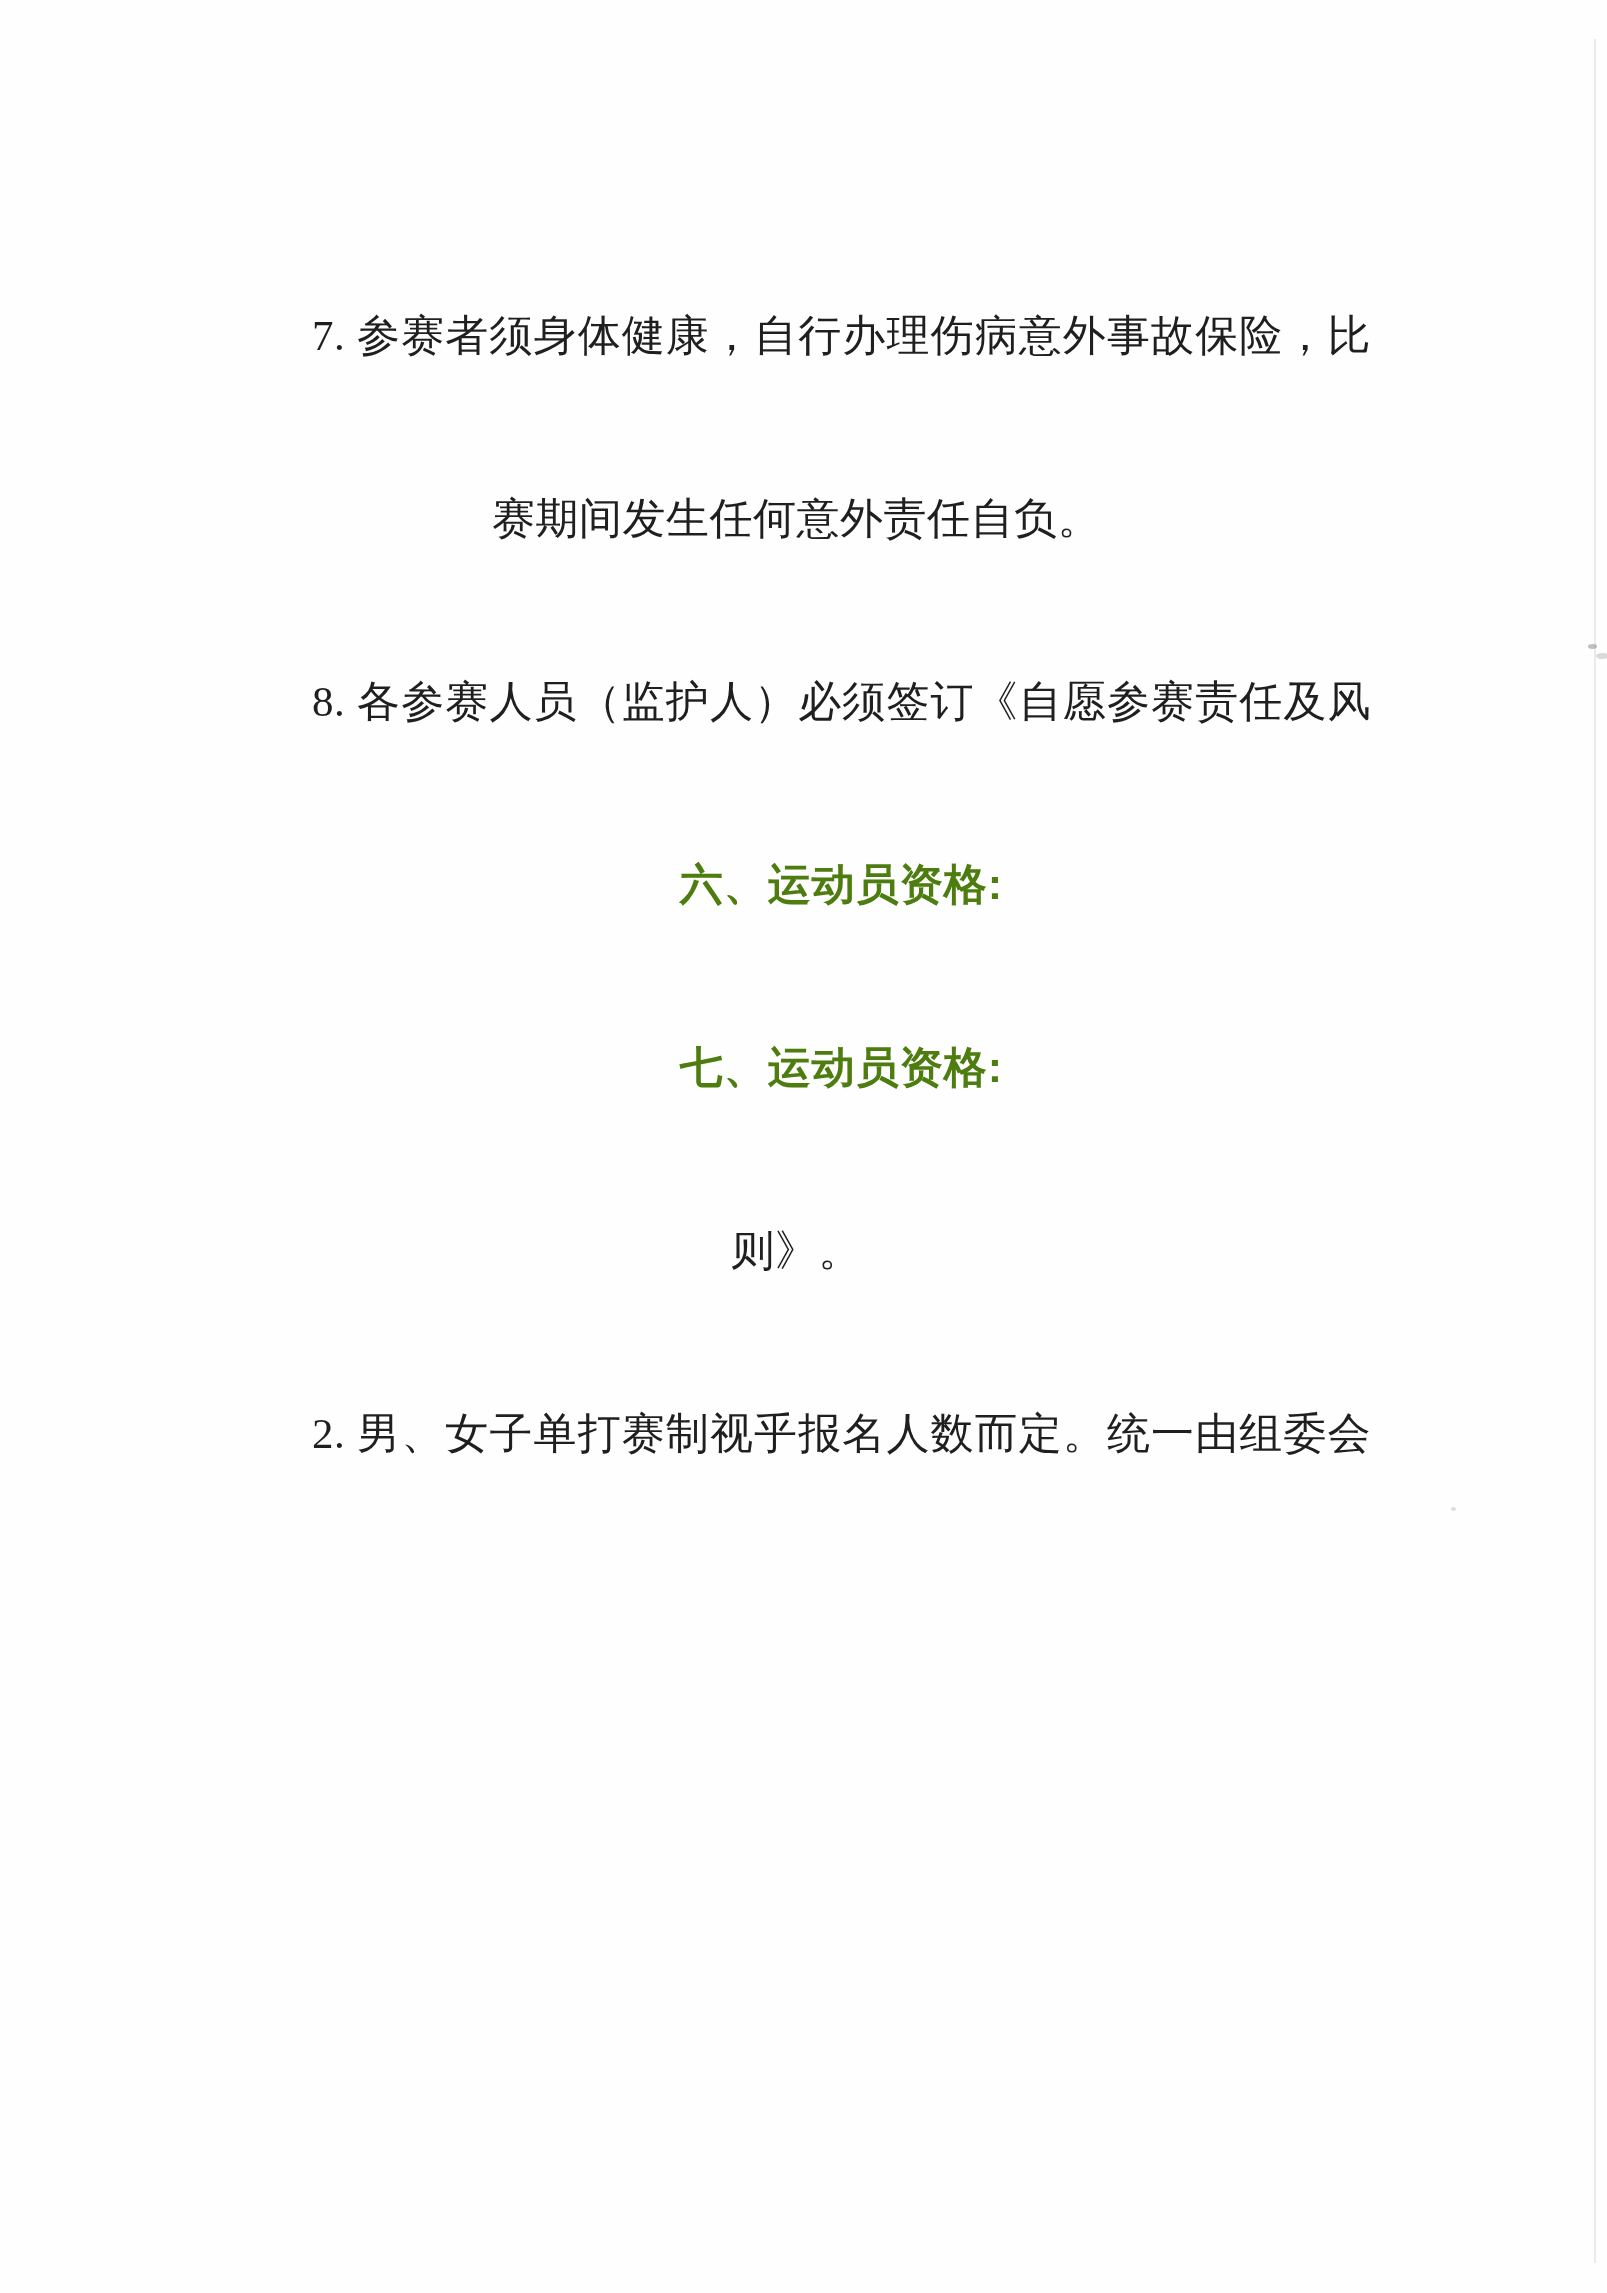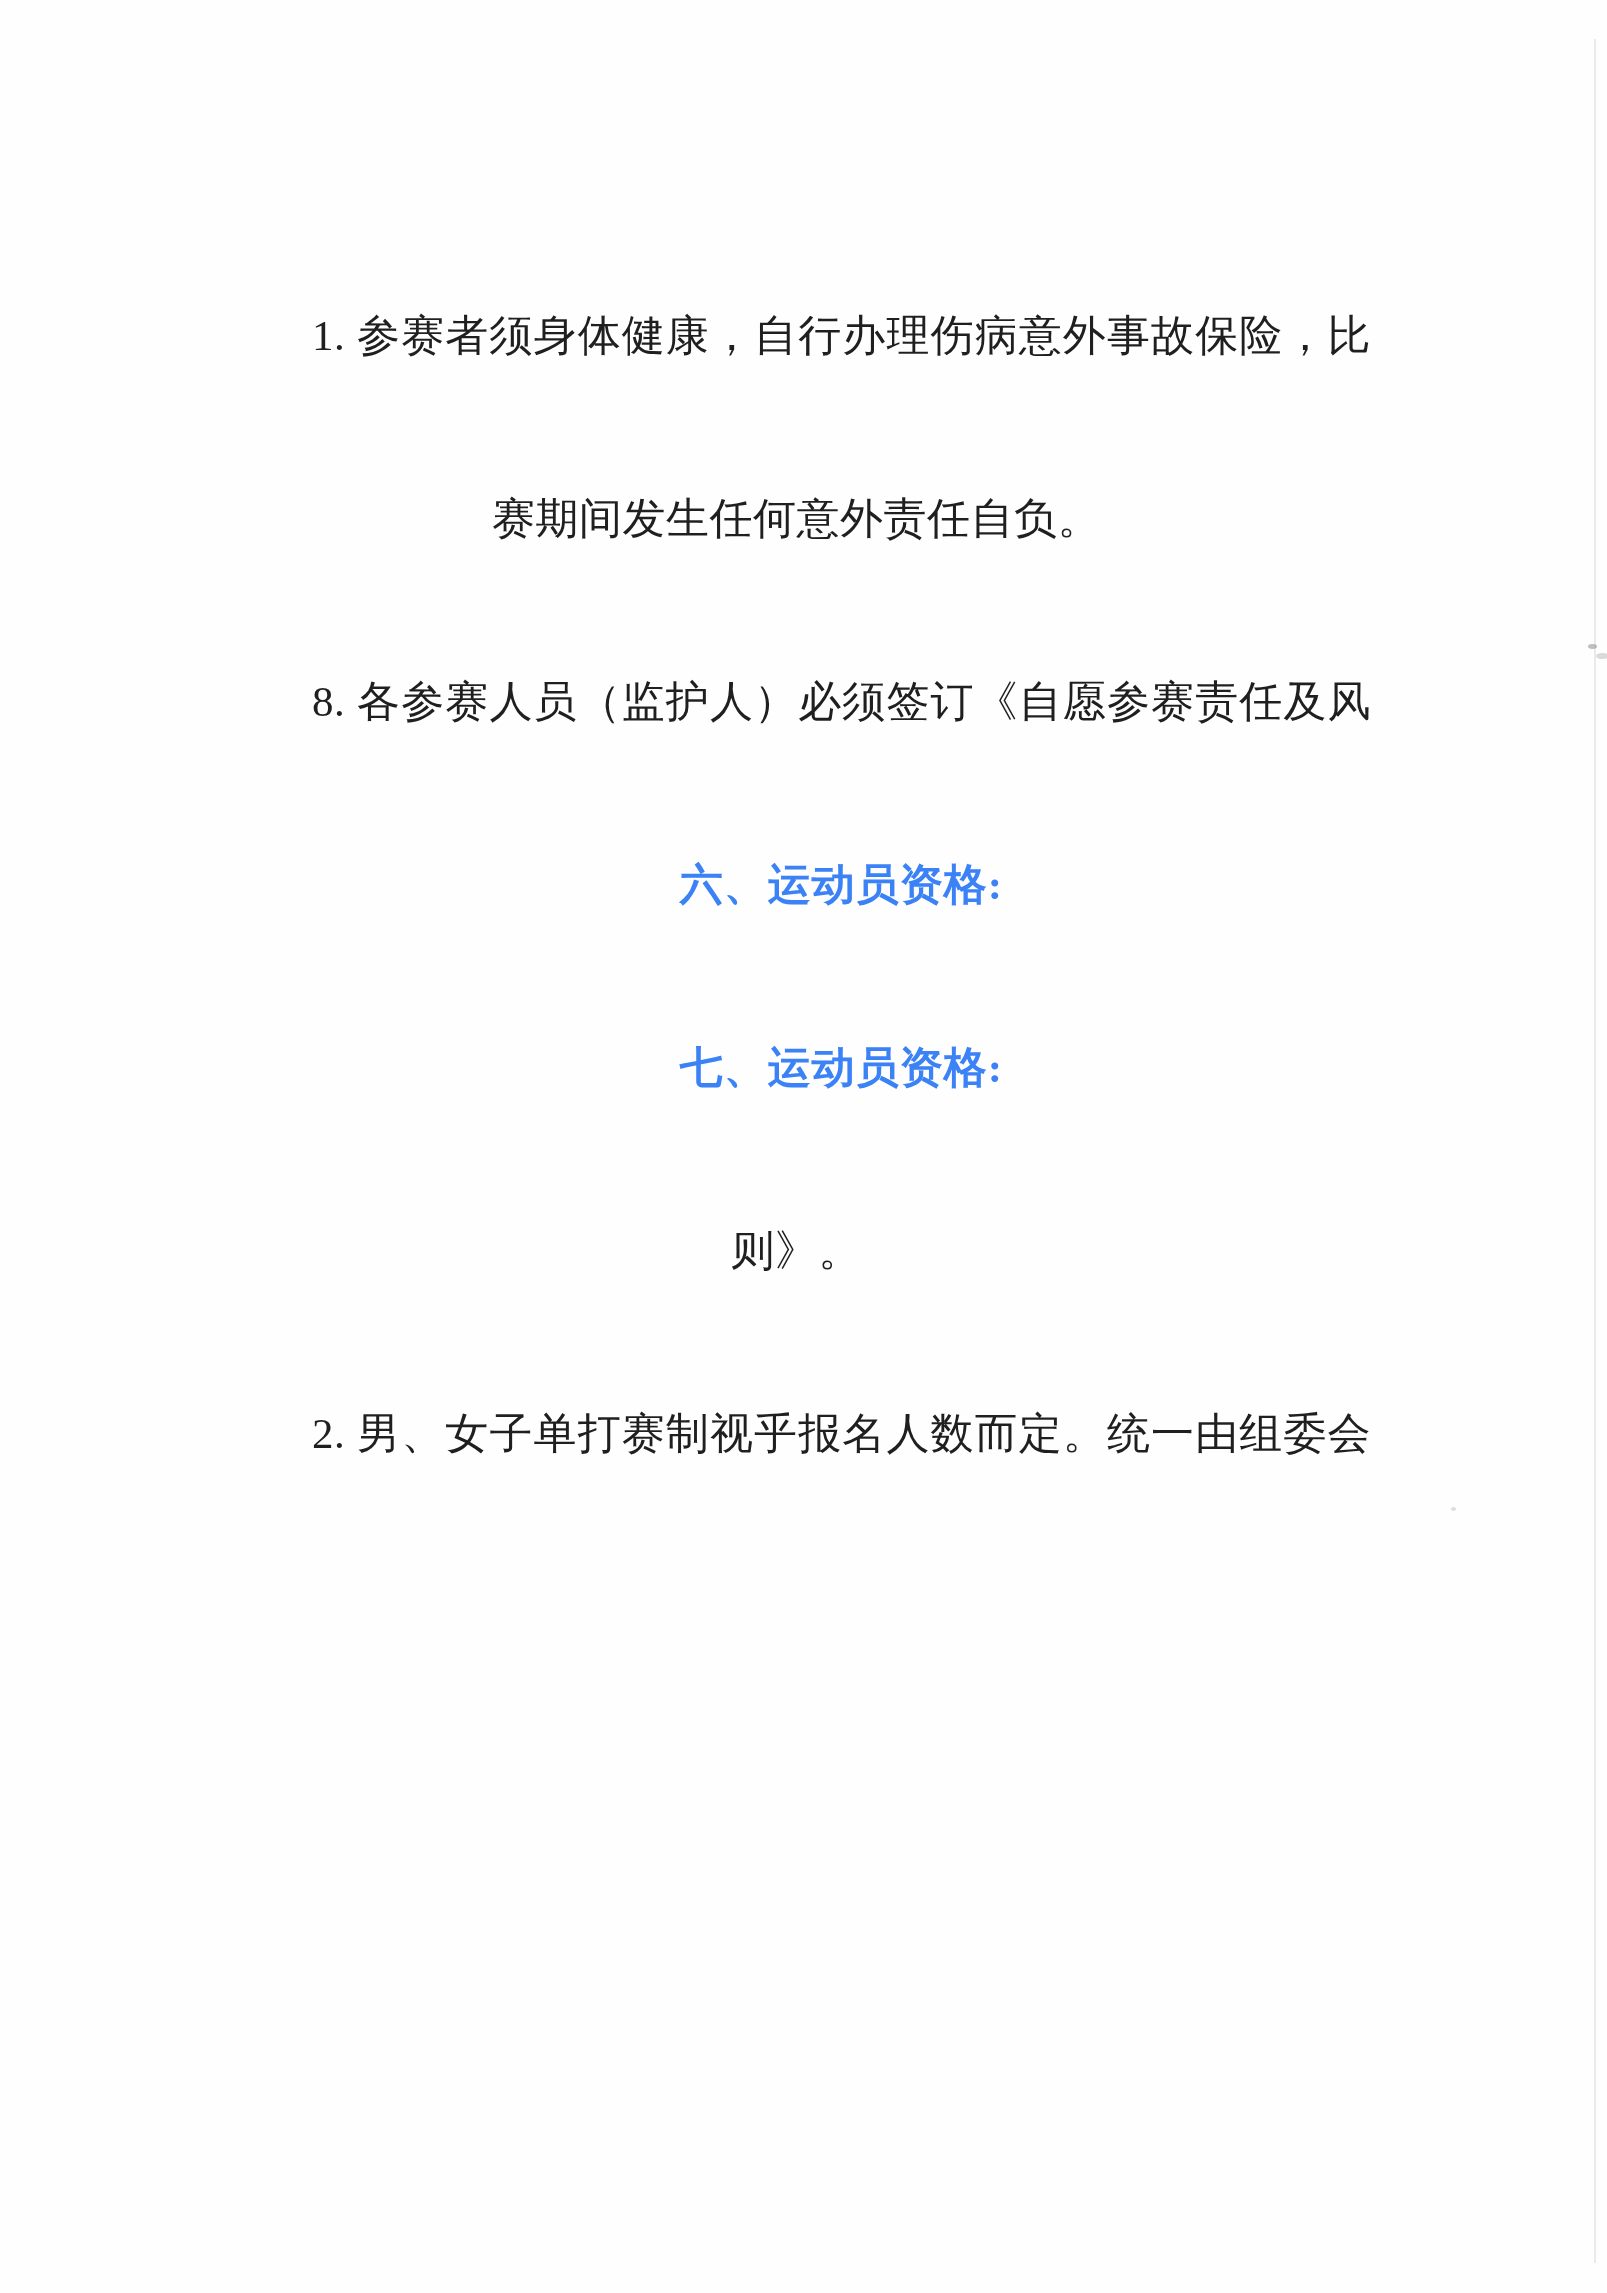--- a/index.html
+++ b/index.html
@@ -24,42 +24,42 @@
     line-height:85px;
     text-align:center;
     overflow:visible;
   }
   .ind{ padding-left:90px; }
   .just{
     text-align:justify;
     text-align-last:justify;
   }
   .hd{
-    font-family:Liberation Serif, serif;
+    font-family:Liberation Sans, sans-serif;
     font-weight:bold;
-    color:#3b82f6;
+    color:#4d7c0f;
     letter-spacing:1px;
   }
   .scan-line{
     position:absolute;
     left:1594px;top:39px;
     width:2px;height:2224px;
     background:#d9d9d9;
     opacity:0.55;
   }
   .smudge{position:absolute;border-radius:50%;}
   .smudge.s1{left:1588px;top:644px;width:8.8px;height:4.9px;background:#8a8a8a;opacity:.55;}
   .smudge.s2{left:1596px;top:653px;width:12.7px;height:5.9px;background:#b0b0b0;opacity:.45;}
   .smudge.s3{left:1451px;top:1507px;width:4.9px;height:3.9px;background:#c6c6c6;opacity:.6;}
 </style>
 </head>
 <body>
 
 <div class="doc">
-  <div class="ln ind just">1. 参赛者须身体健康，自行办理伤病意外事故保险，比</div>
+  <div class="ln ind just">7. 参赛者须身体健康，自行办理伤病意外事故保险，比</div>
   <div class="ln">赛期间发生任何意外责任自负。</div>
   <div class="ln ind just">8. 各参赛人员（监护人）必须签订《自愿参赛责任及风</div>
   <div class="ln ind hd">六、运动员资格:</div>
   <div class="ln ind hd">七、运动员资格:</div>
   <div class="ln">则》。</div>
   <div class="ln ind just">2. 男、女子单打赛制视乎报名人数而定。统一由组委会</div>
   
   
   
   

